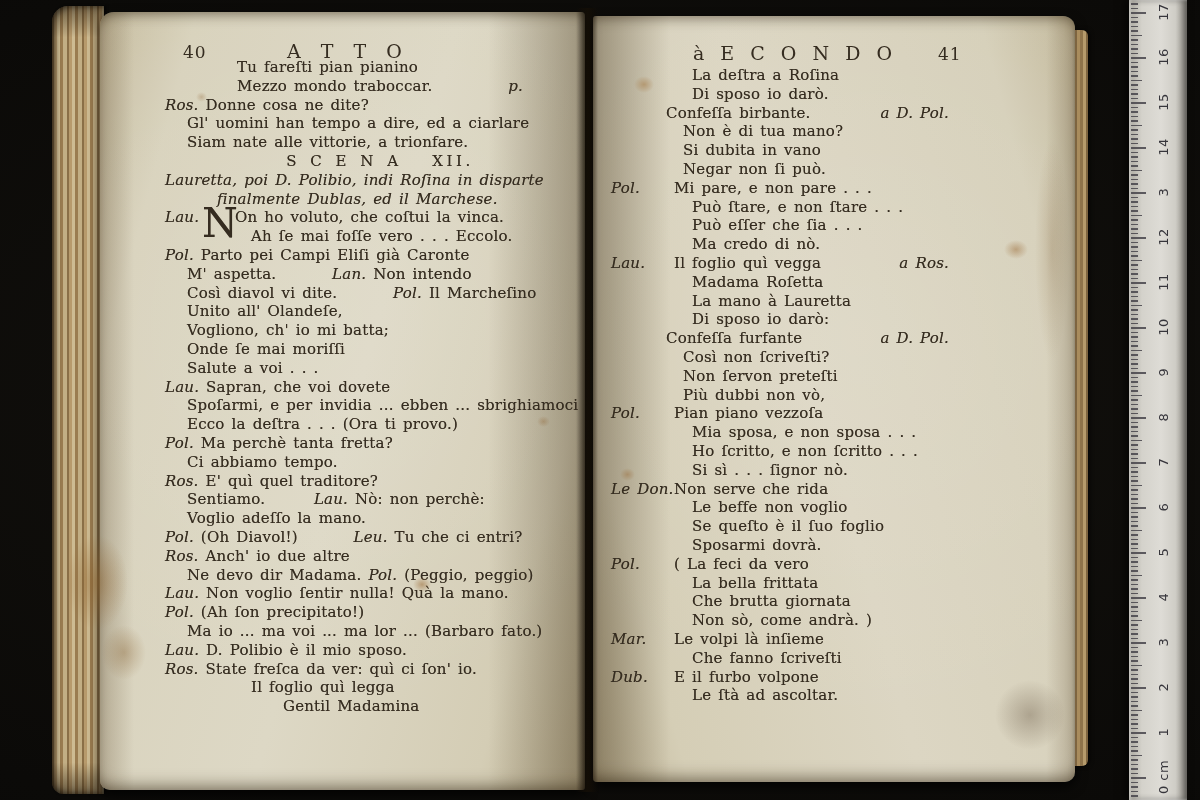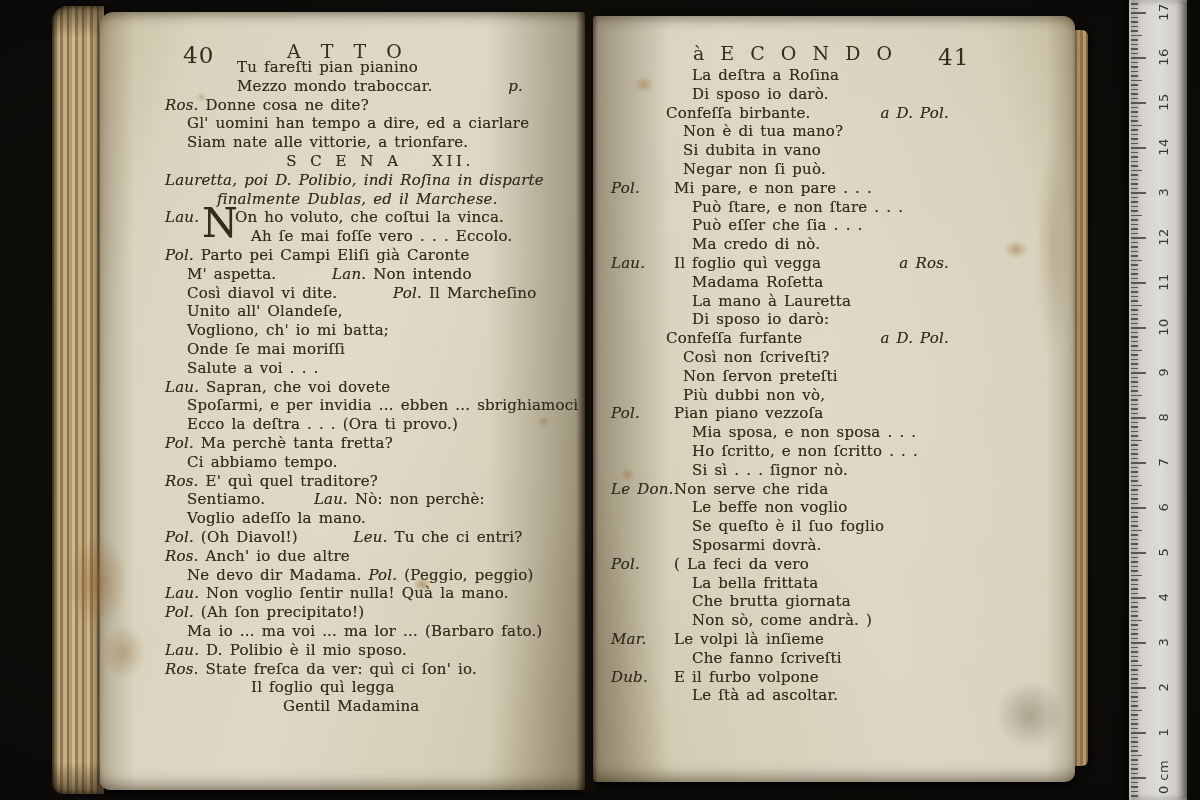--- a/index.html
+++ b/index.html
@@ -32,21 +32,21 @@
       repeating-linear-gradient(90deg, #8a6f47 0 2px, #b79a6c 2px 5px, #cdbb92 5px 8px, #9a7c50 8px 11px, #c2ae84 11px 15px);
     box-shadow:inset 3px 0 6px rgba(0,0,0,.65), 2px 0 3px rgba(0,0,0,.5);}
   #fore-edge{position:absolute;left:1075px;top:30px;width:13px;height:736px;
     border-radius:0 6px 6px 0;
     background:repeating-linear-gradient(90deg, #7d6440 0 2px, #a98c5d 2px 5px, #8e734a 5px 8px, #b59a6b 8px 11px);
     box-shadow:2px 0 4px rgba(0,0,0,.6);}
   
   .header{position:absolute;height:24px;}
   #left-page .header{left:65px;top:28px;width:430px;}
   #right-page .header{left:18px;top:26px;width:450px;}
-  .pagenum{position:absolute;font-size:23px;letter-spacing:1px;}
+  .pagenum{position:absolute;font-size:17px;letter-spacing:1px;}
   #left-page .pagenum{left:18px;top:2px;}
   #right-page .pagenum{left:327px;top:2px;}
   .title{position:absolute;font-size:19px;letter-spacing:7px;white-space:pre;}
   #left-page .title{left:122px;top:0;}
   #right-page .title{left:82px;top:0;letter-spacing:5px;}
   .textcol{position:absolute;font-size:15px;}
   #left-page .textcol{left:65px;top:46px;width:430px;}
   #right-page .textcol{left:18px;top:50px;width:450px;}
   .line{position:relative;height:18.8px;white-space:pre;word-spacing:2px;letter-spacing:.2px;
     text-shadow:0 0 .5px rgba(42,32,18,.55);}

